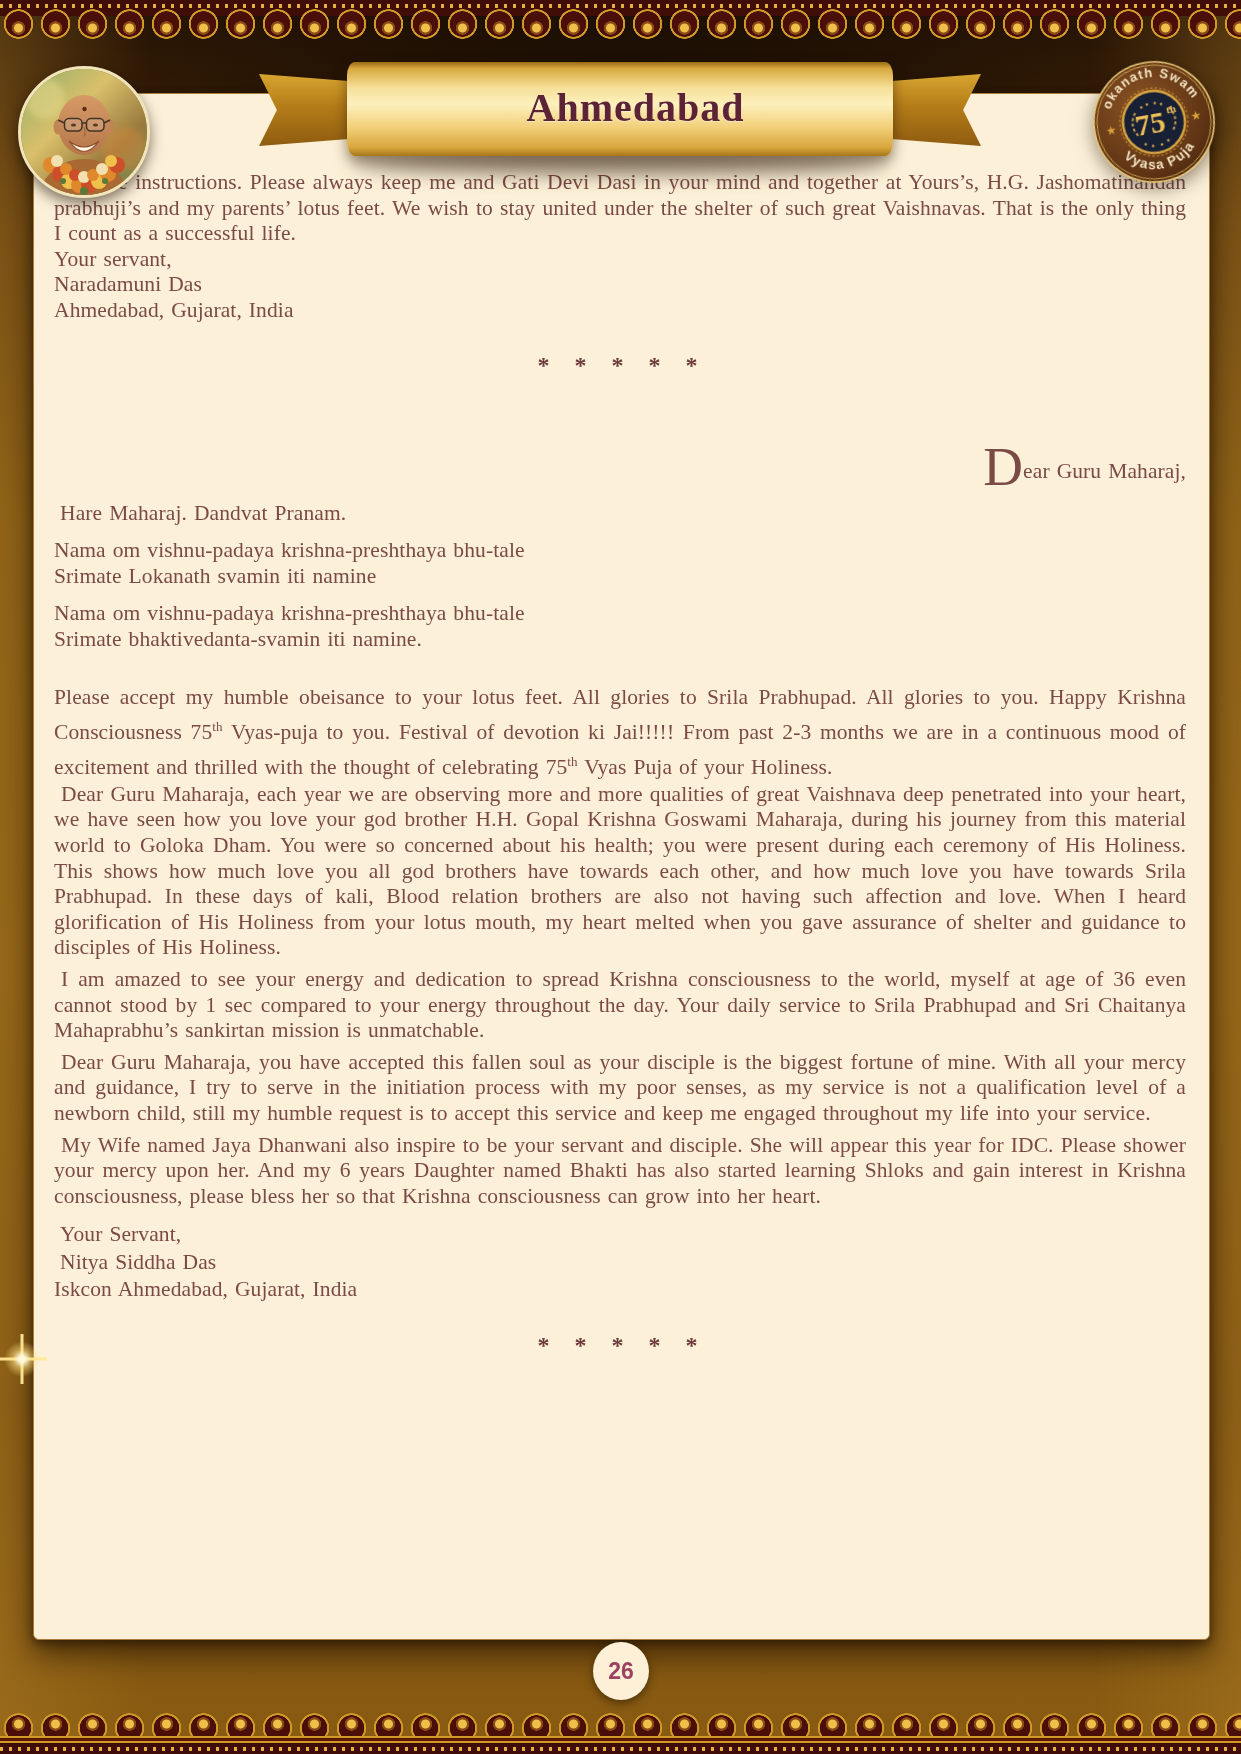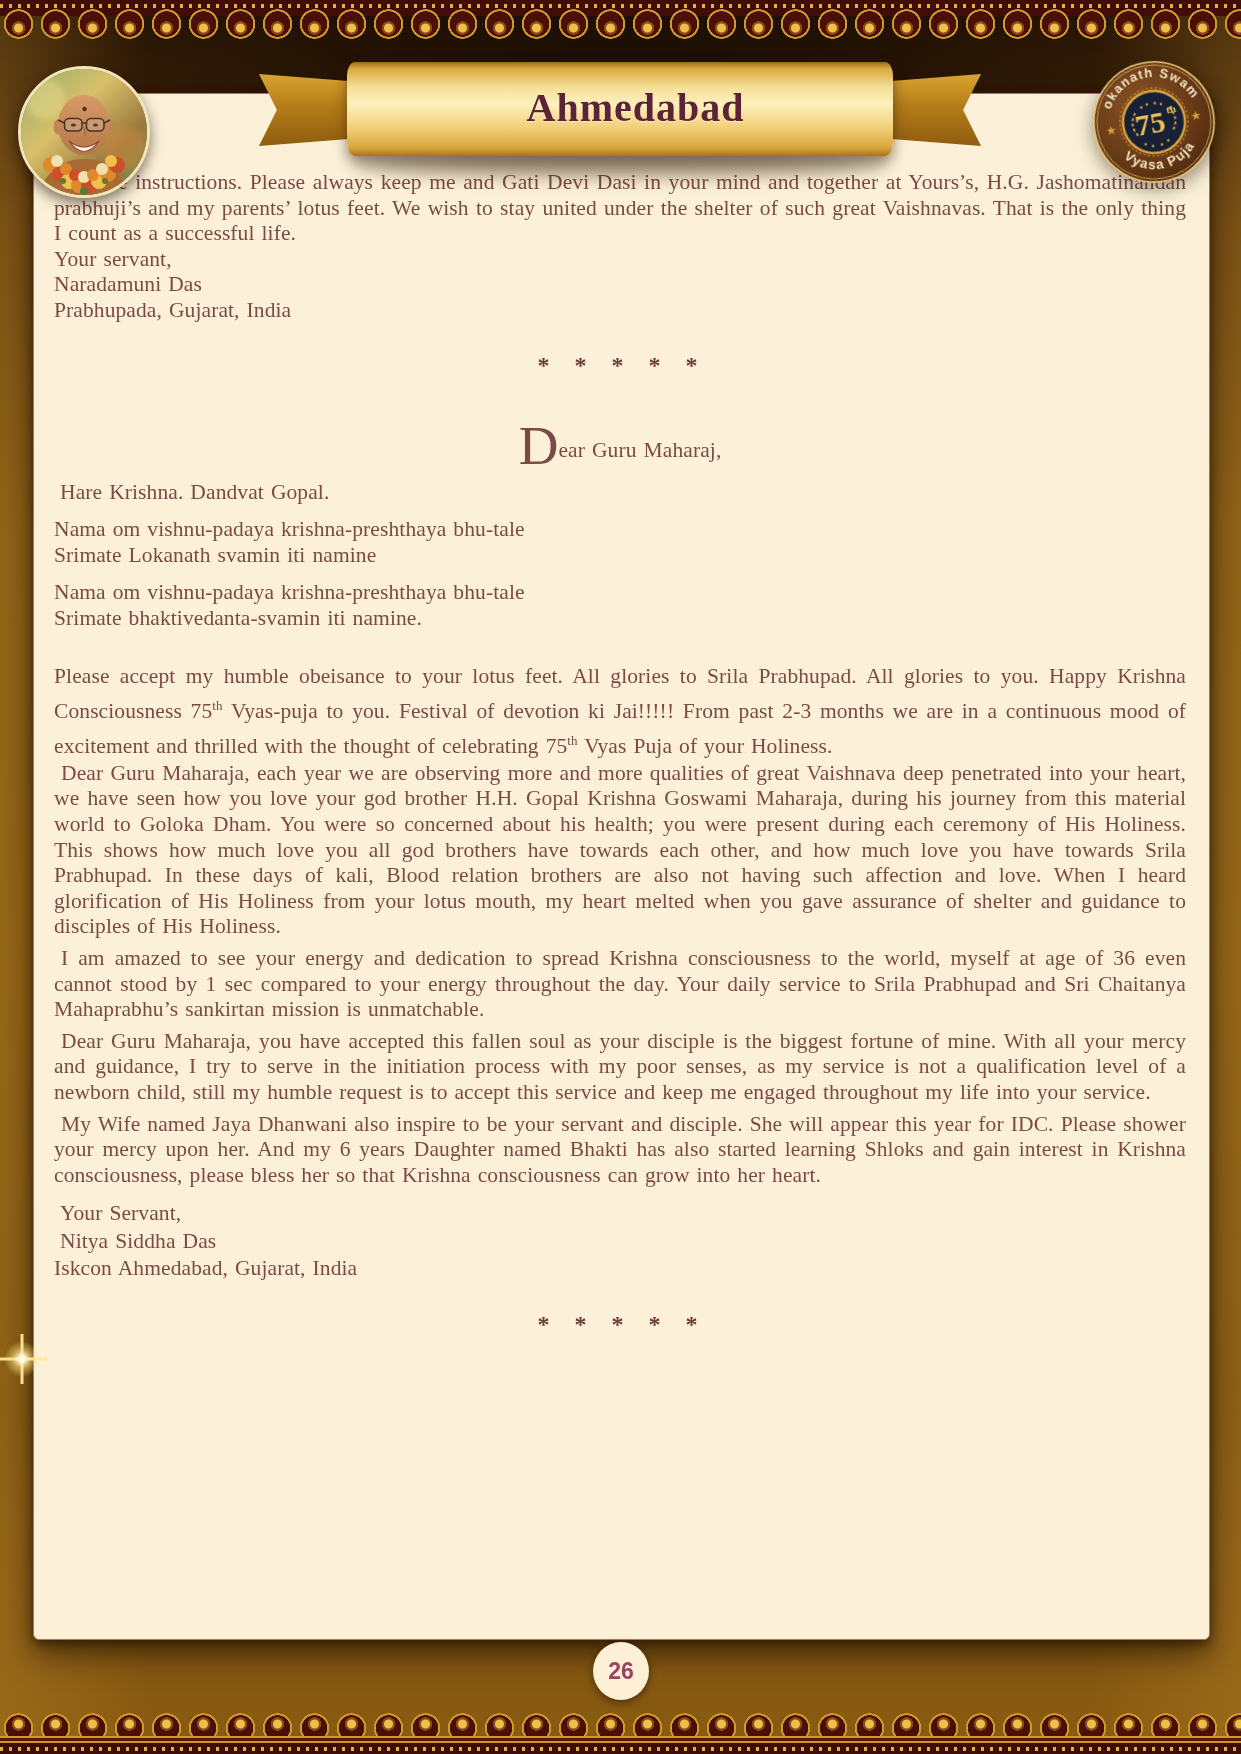--- a/index.html
+++ b/index.html
@@ -27,21 +27,21 @@
   .panel{position:absolute;left:33px;top:93px;width:1175px;height:1545px;background:#fcf1d8;
     border:1px solid #a97c3a;border-radius:6px;
     box-shadow:0 14px 30px rgba(25,12,0,.62), 0 3px 8px rgba(25,12,0,.5);}
   .text-col{position:absolute;left:20px;right:23px;top:76px;color:#7b4a45;}
   .p{font-size:21.5px;line-height:25.6px;margin:0;text-align:justify;word-spacing:1.5px;letter-spacing:.1px;}
   .single{text-align:left;}
   .ind{text-indent:7px;}
   .stars{font-size:24px;font-weight:bold;color:#6d3a3c;text-align:center;letter-spacing:5px;word-spacing:9px;line-height:30px;}
   .stars1{margin-top:26px;}
   .stars2{margin-top:26px;}
-  .salutation{margin-top:42px;font-size:21.5px;line-height:56px;text-align:center;}
+  .salutation{margin-top:63px;font-size:21.5px;line-height:56px;text-align:right;}
   .dropcap{font-size:55px;line-height:44px;vertical-align:-7px;}
   .greeting{margin-top:2px;}
   .mantra{margin-top:12px;}
   .obeisance{margin-top:30px;line-height:29px;}
   .g1{} .g2{margin-top:6px;}
   .pray{margin-top:8px;line-height:29px;}
   .signblock{margin-top:12px;} .signline{line-height:27.5px;}
   .padl{padding-left:6px;}
   
   .ribbon{position:absolute;left:259px;top:56px;width:722px;height:110px;}
@@ -78,26 +78,26 @@
 <div class="page">
 
   <div class="border-strip border-top"></div>
 
   <div class="panel">
     <div class="text-col">
 
       <p class="p">valuable instructions. Please always keep me and Gati Devi Dasi in your mind and together at Yours’s, H.G. Jashomatinandan prabhuji’s and my parents’ lotus feet. We wish to stay united under the shelter of such great Vaishnavas. That is the only thing I count as a successful life.</p>
       <p class="p single">Your servant,</p>
       <p class="p single">Naradamuni Das</p>
-      <p class="p single">Prabhupada, Gujarat, India</p>
+      <p class="p single">Ahmedabad, Gujarat, India</p>
 
       <div class="stars stars1">* * * * *</div>
 
       <p class="p single salutation"><span class="dropcap">D</span><span>ear Guru Maharaj,</span></p>
-      <p class="p single greeting padl">Hare Krishna. Dandvat Gopal.</p>
+      <p class="p single greeting padl">Hare Maharaj. Dandvat Pranam.</p>
 
       <div class="mantra">
         <p class="p single">Nama om vishnu-padaya krishna-preshthaya bhu-tale</p>
         <p class="p single">Srimate Lokanath svamin iti namine</p>
       </div>
 
       <div class="mantra">
         <p class="p single">Nama om vishnu-padaya krishna-preshthaya bhu-tale</p>
         <p class="p single">Srimate bhaktivedanta-svamin iti namine.</p>
       </div>

